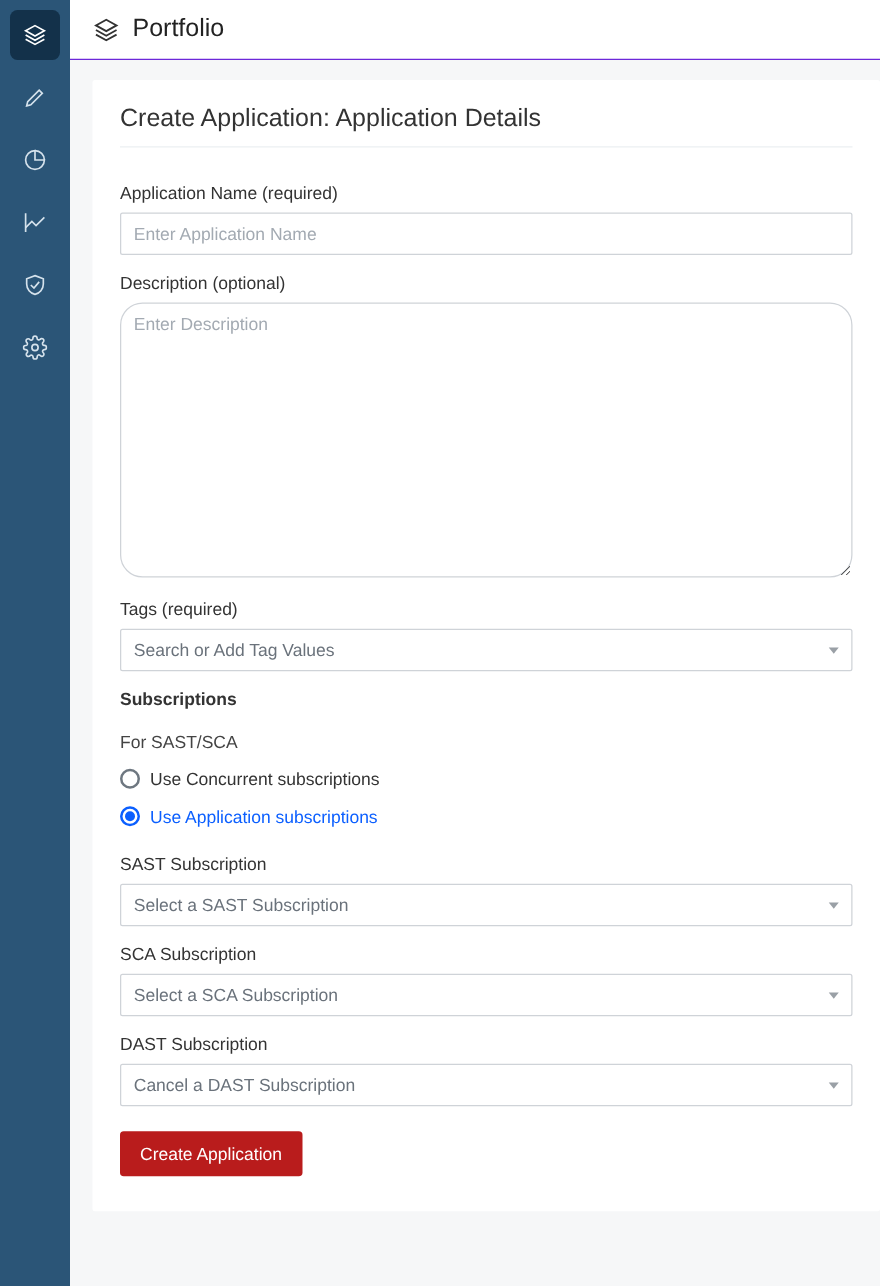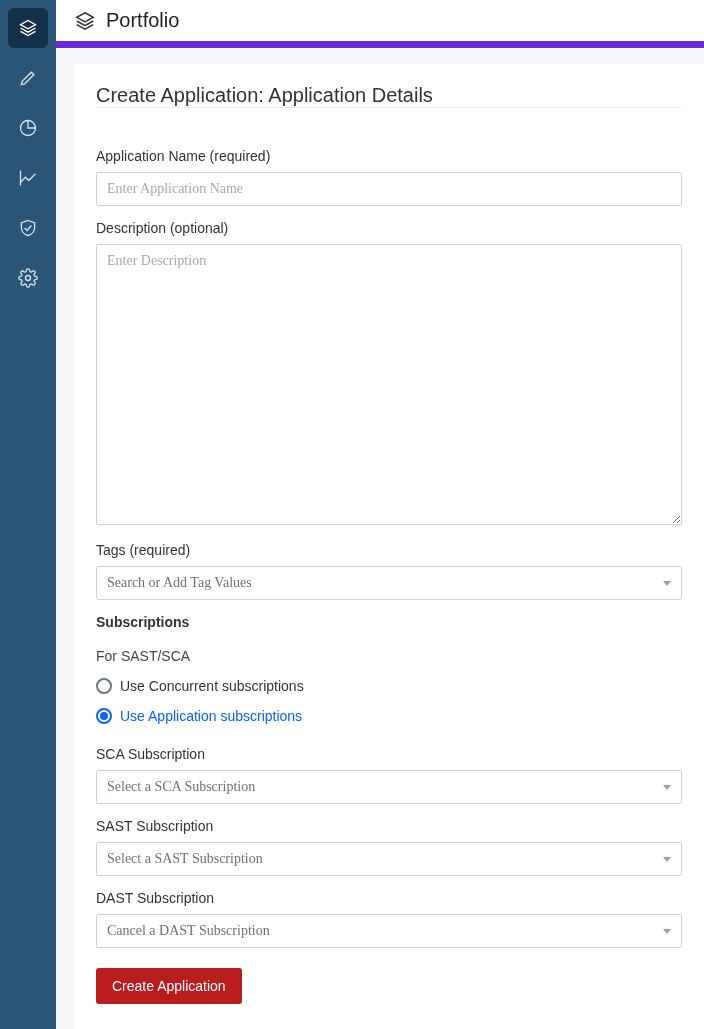--- a/index.html
+++ b/index.html
@@ -45,21 +45,21 @@
   
   .main {
     flex: 1;
     display: flex;
     flex-direction: column;
     min-width: 0;
   }
   .topbar {
     height: 48px;
     background: #fff;
-    border-bottom: 7px solid #6d28d9;
+    border-bottom: 1px solid #6d28d9;
     display: flex;
     align-items: center;
     padding-left: 18px;
     gap: 10px;
   }
   .topbar svg { width: 22px; height: 22px; stroke: #333; fill: none; stroke-width: 1.6; }
   .topbar-title { font-size: 20px; font-weight: 300; color: #222; }
 
   .content-scroll {
     flex: 1;
@@ -69,43 +69,44 @@
   .card {
     background: #fff;
     border-radius: 2px;
     padding: 20px 22px 28px;
     max-width: 660px;
   }
   .page-title {
     font-size: 20px;
     font-weight: 400;
     color: #333;
+    padding-bottom: 10px;
     border-bottom: 1px solid #eceff2;
-    margin-bottom: 40px;
+    margin-bottom: 28px;
   }
 
   .form-group { margin-bottom: 14px; }
   .form-label {
     display: block;
     font-size: 14px;
     color: #333;
     margin-bottom: 8px;
   }
   .text-input, .textarea, .select {
     width: 100%;
     border: 1px solid #cfd3d8;
     border-radius: 2px;
     background: #fff;
     padding: 8px 10px;
     font-size: 14px;
-    font-family: Liberation Serif, serif;
+    font-family: Liberation Sans, sans-serif;
     color: #333;
   }
   .text-input::placeholder, .textarea::placeholder { color: #a3aab2; }
-  .textarea { height: 281px; resize: both; }
+  .textarea { height: 220px; resize: both; border-radius: 18px; }
   .select {
     display: flex;
     align-items: center;
     justify-content: space-between;
     cursor: pointer;
     color: #6a727b;
   }
   .select .caret {
     width: 0; height: 0;
     border-left: 4px solid transparent;
@@ -239,31 +240,31 @@
         <span class="radio-label">Use Concurrent subscriptions</span>
       </div>
       <div class="radio-row">
         <span class="radio checked"></span>
         <span class="radio-label checked">Use Application subscriptions</span>
       </div>
 
       <div style="height:8px"></div>
 
       <div class="form-group">
+        <label class="form-label">SAST Subscription</label>
+        <div class="select">
+          <span>Select a SAST Subscription</span>
+          <span class="caret"></span>
+        </div>
+      </div>
+
+      <div class="form-group">
         <label class="form-label">SCA Subscription</label>
         <div class="select">
           <span>Select a SCA Subscription</span>
-          <span class="caret"></span>
-        </div>
-      </div>
-
-      <div class="form-group">
-        <label class="form-label">SAST Subscription</label>
-        <div class="select">
-          <span>Select a SAST Subscription</span>
           <span class="caret"></span>
         </div>
       </div>
 
       <div class="form-group">
         <label class="form-label">DAST Subscription</label>
         <div class="select">
           <span>Cancel a DAST Subscription</span>
           <span class="caret"></span>
         </div>

